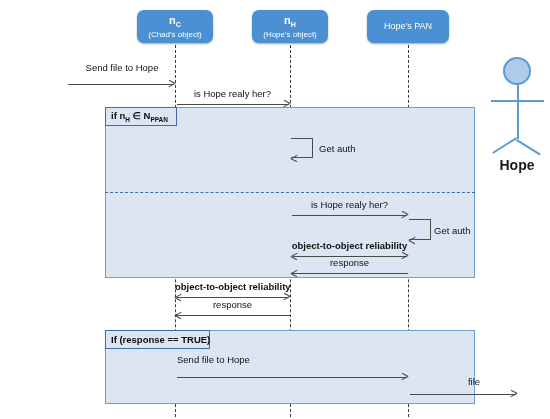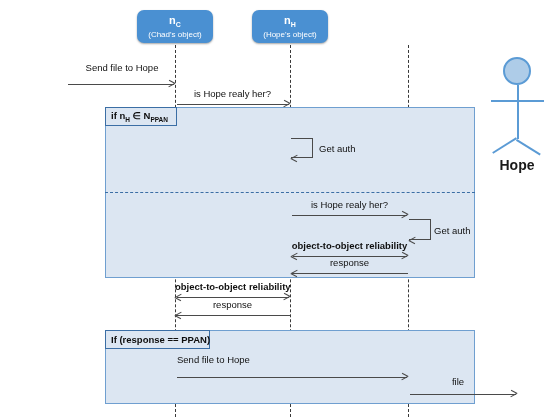--- a/index.html
+++ b/index.html
@@ -82,20 +82,23 @@
   <div class="lifebox" style="left:137px;top:10px;width:76px;height:33px;">
     <div class="l1"><span>n</span><sub>C</sub></div>
     <div class="l2">(Chad's object)</div>
   </div>
 
   <div class="lifebox" style="left:252px;top:10px;width:76px;height:33px;">
     <div class="l1"><span>n</span><sub>H</sub></div>
     <div class="l2">(Hope's object)</div>
   </div>
 
+  <div class="lifebox single" style="left:367px;top:10px;width:82px;height:33px;">
+    <div class="l1">Hope's PAN</div>
+  </div>
 
   <div class="lifeline" style="left:175px;top:45px;height:372px;"></div>
   <div class="lifeline" style="left:290px;top:45px;height:372px;"></div>
   <div class="lifeline" style="left:408px;top:45px;height:372px;"></div>
 
 
   <div class="actor" style="left:482px;top:57px;width:70px;height:105px;">
     <div class="head" style="left:21px;top:0px;"></div>
     <div class="spine" style="left:35px;top:28px;height:54px;"></div>
     <div class="bar" style="left:9px;top:43px;width:53px;"></div>
@@ -175,29 +178,29 @@
   </div>
 
   <div class="msglabel" style="left:175px;top:299px;width:115px;">response</div>
   <div class="msgline" style="left:176px;top:315px;width:114px;"></div>
   <div class="openhead" style="left:175px;top:315px;">
     <i style="transform:rotate(28deg);"></i>
     <i style="transform:rotate(-28deg);"></i>
   </div>
 
   <div class="frag" style="left:105px;top:330px;width:370px;height:74px;"></div>
-  <div class="fraglabel" style="left:105px;top:330px;width:105px;height:19px;">If (response == PPAN)</div>
+  <div class="fraglabel" style="left:105px;top:330px;width:105px;height:19px;">If (response == TRUE)</div>
 
   <div class="msglabel" style="left:177px;top:354px;width:120px;text-align:left;">Send file to Hope</div>
   <div class="msgline" style="left:177px;top:377px;width:230px;"></div>
   <div class="openhead" style="left:408px;top:377px;">
     <i style="transform:rotate(208deg);"></i>
     <i style="transform:rotate(152deg);"></i>
   </div>
 
-  <div class="msglabel" style="left:408px;top:376px;width:100px;">file</div>
+  <div class="msglabel" style="left:424px;top:376px;width:100px;">file</div>
   <div class="msgline" style="left:410px;top:394px;width:106px;"></div>
   <div class="openhead" style="left:517px;top:394px;">
     <i style="transform:rotate(208deg);"></i>
     <i style="transform:rotate(152deg);"></i>
   </div>
 
 </div>
 
 </body></html>

